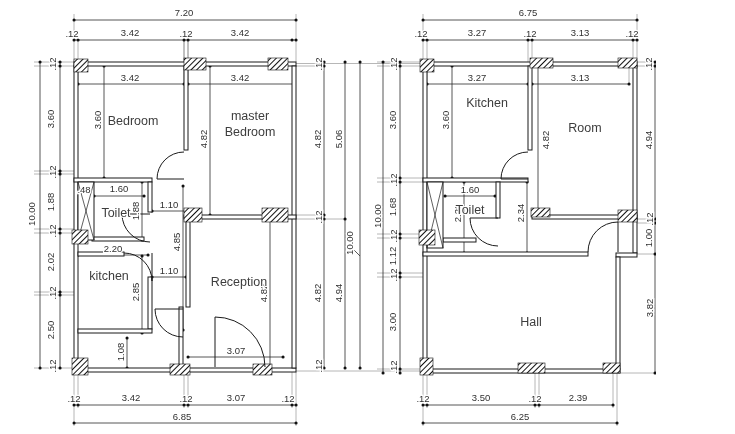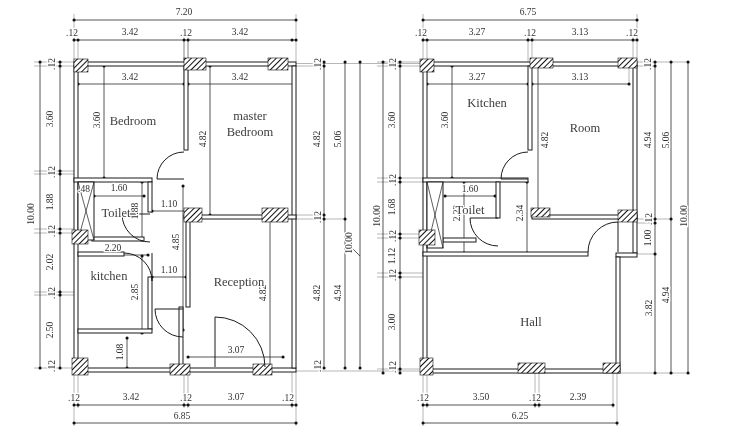--- a/index.html
+++ b/index.html
@@ -1,17 +1,17 @@
 <!DOCTYPE html>
 <html><head>
 <meta charset="utf-8">
 <style>
   html,body{margin:0;padding:0;background:#ffffff;}
-  #canvas{position:relative;width:735px;height:434px;background:#ffffff;overflow:hidden;
-          font-family:Liberation Serif, serif;}
+  #canvas{position:relative;width:656px;height:434px;background:#ffffff;overflow:hidden;
+          font-family:Liberation Sans, sans-serif;}
   svg{display:block;}
   .wall{fill:#ffffff;stroke:#1b1b1b;stroke-width:1;}
   .dim{stroke:#2b2b2b;stroke-width:0.8;fill:none;}
   .ext{stroke:#7a7a7a;stroke-width:0.55;fill:none;}
   .dots{stroke:#111;stroke-width:3;stroke-linecap:round;fill:none;}
   .door{stroke:#1b1b1b;stroke-width:1;fill:none;}
   .shaftx{stroke:#1b1b1b;stroke-width:0.7;fill:none;}
   .hatchblk{fill:url(#hatch);stroke:#111;stroke-width:0.6;}
   text{text-anchor:middle;dominant-baseline:central;}
   .dim-label{font-size:9.5px;fill:#303030;paint-order:stroke;stroke:#ffffff;stroke-width:2.5px;}

